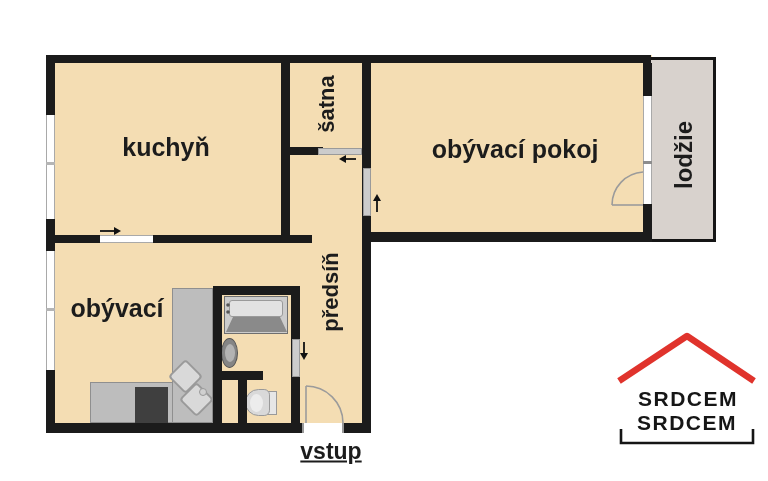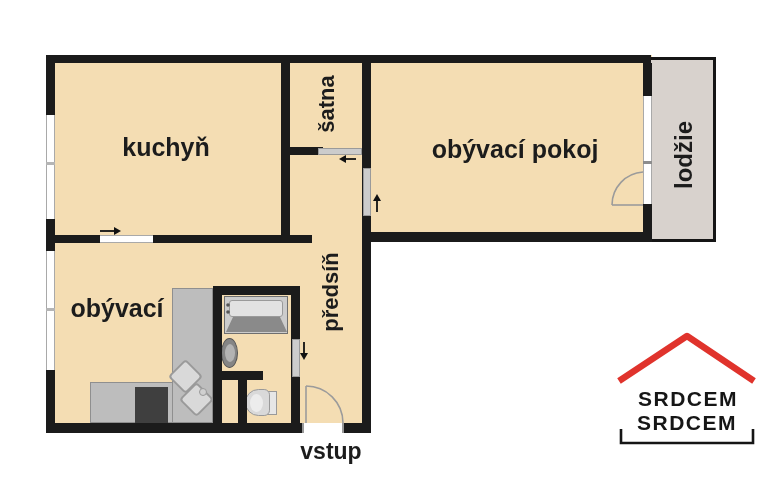--- a/index.html
+++ b/index.html
@@ -33,21 +33,21 @@
   .leaf{stroke:#9b9b9b;stroke-width:1.6;}
   .arrow-line{stroke:#111;stroke-width:1.8;fill:none;}
   .arrow-head{fill:#111;stroke:none;}
   .roof{stroke:var(--logo-red);stroke-width:6.5;fill:none;stroke-linejoin:round;}
   .bracket{stroke:#151515;stroke-width:2.6;fill:none;}
   .logo-text{position:absolute;font-weight:bold;color:#161616;letter-spacing:1.5px;
              transform:translate(-50%,-50%);white-space:nowrap;}
   .fs-room{font-size:25px;}
   .fs-small{font-size:22px;}
   .fs-loggia{font-size:24px;}
-  .fs-vstup{font-size:23px;}
+  .fs-vstup{font-size:23px;text-decoration:underline;}
   .fs-logo{font-size:21px;}
 </style>
 </head>
 <body>
 
 <div class="stage">
 
   <div class="fill room-fill" style="left:46px;top:55px;width:325px;height:378px;"></div>
   <div class="fill room-fill" style="left:362px;top:55px;width:290px;height:187px;"></div>
   <div class="loggia" style="left:651px;top:57px;width:65px;height:185px;"></div>

